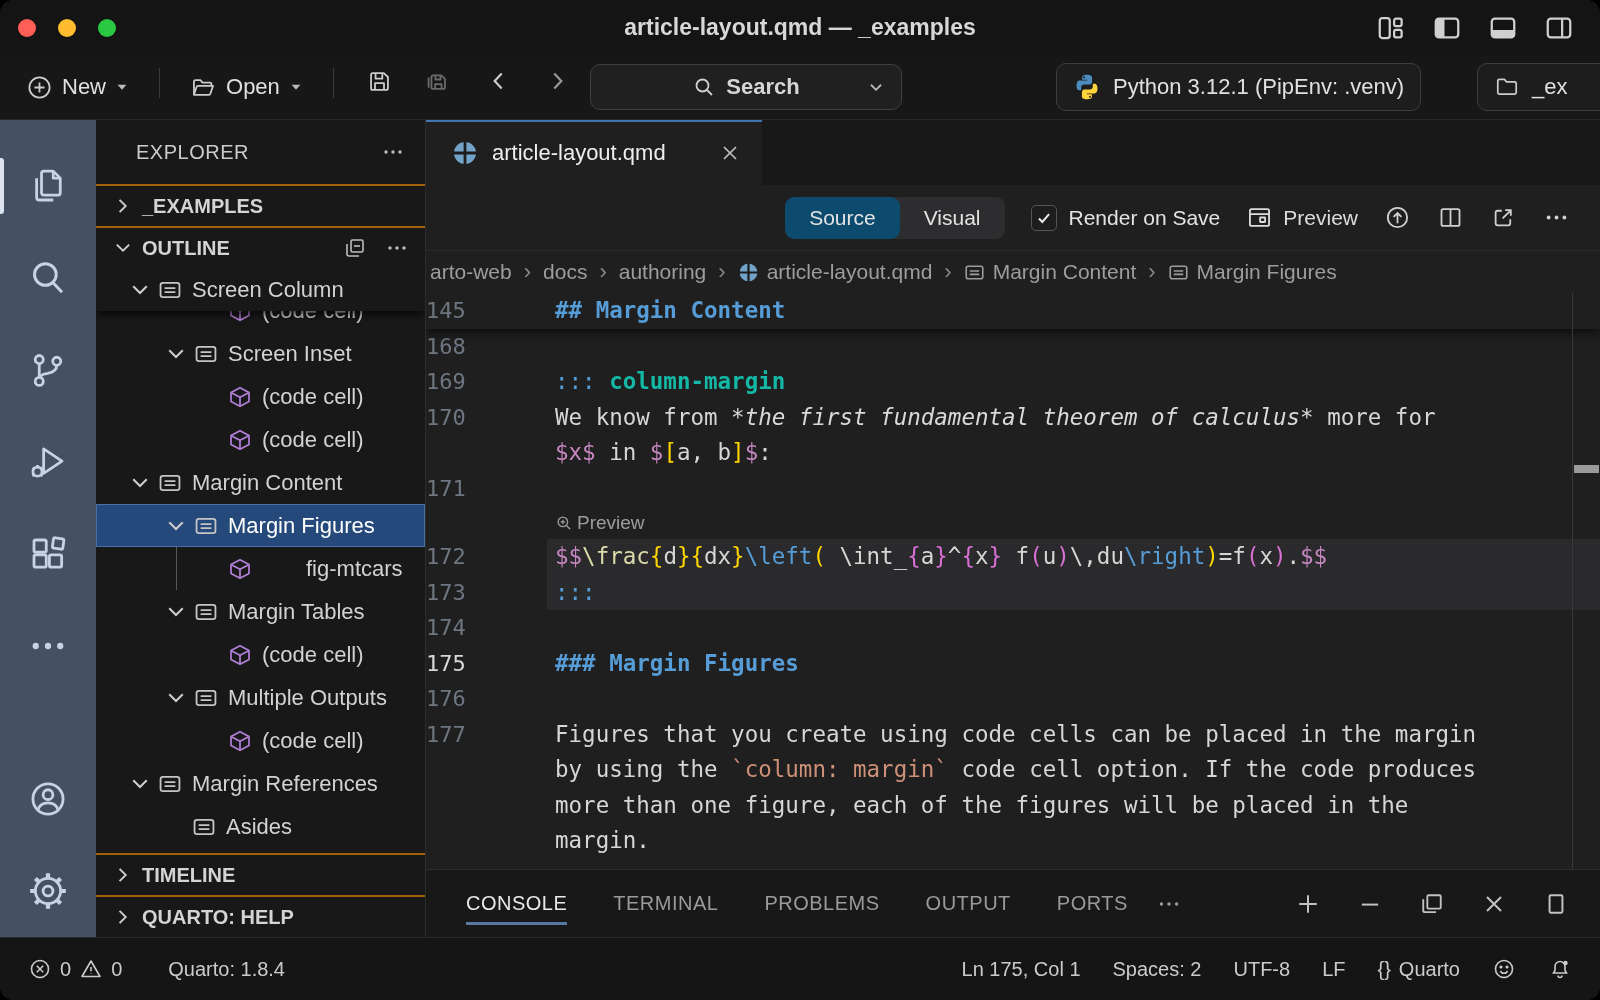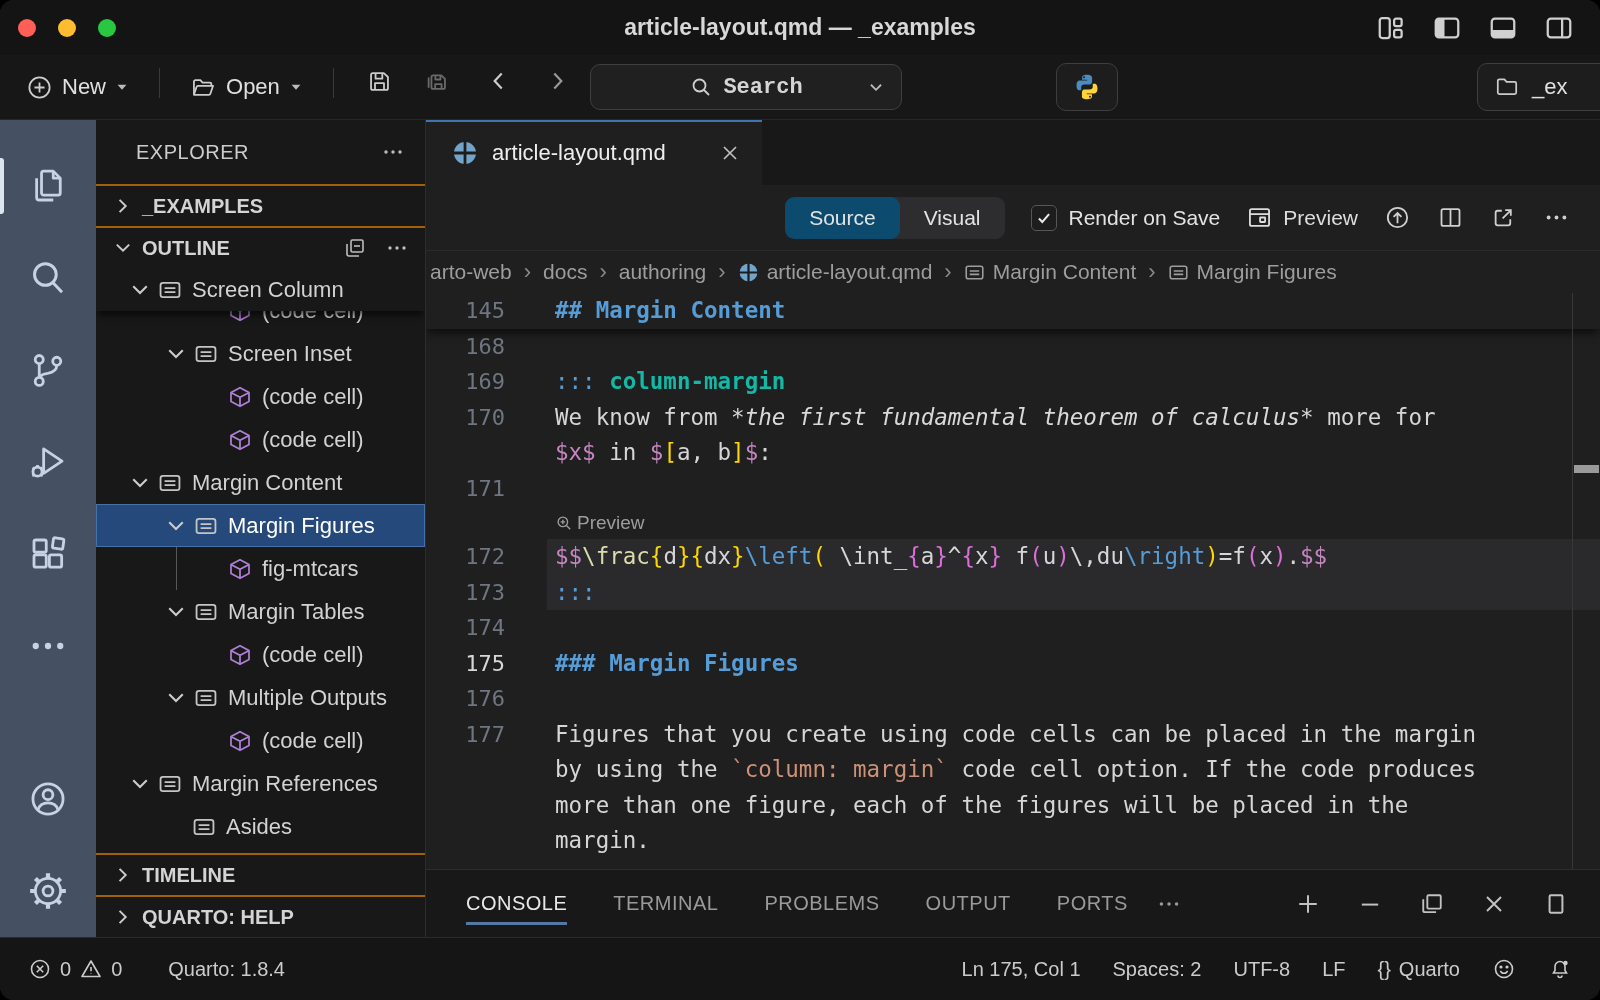--- a/index.html
+++ b/index.html
@@ -19,21 +19,21 @@
   
   .toolbar{height:65px;background:#171717;border-bottom:1px solid #262626;display:flex;align-items:center;padding:0 18px;flex:none;position:relative;}
   .tb-group{display:flex;align-items:flex-start;gap:10px;}
   .tb-btn{display:flex;align-items:center;gap:9px;color:#e0e0e0;font-size:22px;padding:6px 8px;border-radius:6px;}
   .tb-sep{width:1px;height:30px;background:#3a3a3a;margin:0 12px;}
   .tb-ico{width:27px;height:27px;color:#cccccc;}
   .dim{color:#6a6a6a;}
   .caret{width:14px;height:14px;color:#bbbbbb;}
   .nav-arrow{width:26px;height:26px;}
   .searchbox{position:absolute;left:590px;width:312px;height:46px;background:#202020;border:1px solid #3f3f3f;border-radius:10px;
-    display:flex;align-items:center;justify-content:center;gap:10px;font-size:22px;color:#d5d5d5;font-family:Liberation Mono, monospace;}
+    display:flex;align-items:center;justify-content:center;gap:10px;font-size:22px;color:#d5d5d5;}
   .searchbox .chev{position:absolute;right:16px;}
   .interp{position:absolute;left:1056px;height:48px;border:1px solid #3e3e3e;background:#1d1d1d;border-radius:10px;
     display:flex;align-items:center;gap:12px;padding:0 16px;font-size:22px;color:#e0e0e0;}
   .wsbtn{position:absolute;left:1477px;height:48px;width:160px;border:1px solid #3e3e3e;background:#1d1d1d;border-radius:10px;
     display:flex;align-items:center;gap:12px;padding:0 16px;font-size:22px;color:#e0e0e0;overflow:hidden;}
 
   
   .main{flex:1;display:flex;min-height:0;}
   .activitybar{width:96px;background:#455063;flex:none;display:flex;flex-direction:column;align-items:center;padding-top:20px;}
   .act-item{width:96px;height:92px;display:flex;align-items:center;justify-content:center;position:relative;color:#c7d2e2;}
@@ -81,21 +81,21 @@
 
   .breadcrumbs{height:43px;border-top:1px solid #2a2a2a;display:flex;align-items:center;gap:10px;padding-left:4px;font-size:21px;color:#9d9d9d;flex:none;white-space:nowrap;overflow:hidden;}
   .bc-item{display:flex;align-items:center;gap:8px;}
   .bc-item svg{width:21px;height:21px;}
   .bc-sep{color:#8a8a8a;font-size:22px;padding:0 2px;}
 
   
   .codearea{flex:1;position:relative;overflow:hidden;background:#1f1f1f;font-family:"DejaVu Sans Mono",monospace;}
   .code-row{height:35.5px;display:flex;align-items:center;position:relative;font-size:22.5px;line-height:35.5px;}
   .code-row.lens{height:33px;}
-  .gutter{width:79px;text-align:right;color:#6e7681;flex:none;font-size:22px;position:relative;z-index:1;}
+  .gutter{width:79px;text-align:left;color:#6e7681;flex:none;font-size:22px;position:relative;z-index:1;}
   .gutter.cur{color:#d7d7d7;}
   .code-content{padding-left:50px;white-space:pre;position:relative;z-index:1;}
   .band-bg{position:absolute;left:121px;right:0;top:0;bottom:0;background:#2a2a2d;}
   .sticky-line{position:relative;z-index:3;background:#1f1f1f;box-shadow:0 6px 8px -2px rgba(0,0,0,.6);}
   .seg-txt{color:#d6d6d6;} .seg-head{color:#569cd6;font-weight:bold;} .seg-kw{color:#569cd6;}
   .seg-kwb{color:#14b8a6;font-weight:bold;} .seg-d{color:#c586c0;} .seg-b1{color:#ffd700;}
   .seg-b2{color:#da70d6;} .seg-fn{color:#dcdcaa;} .seg-it{color:#d9d9d9;font-style:italic;} .seg-code{color:#ce9178;}
   .codelens{display:flex;align-items:center;gap:4px;margin-left:129px;color:#9d9d9d;font-size:19px;font-family:"Liberation Sans",sans-serif;}
   .codelens svg{width:18px;height:18px;}
   .scrollstrip{position:absolute;top:0;right:0;bottom:0;width:28px;border-left:1px solid #383838;z-index:4;}
@@ -230,20 +230,21 @@
           </svg>
         </span>
     </div>
     <div class="interp">
       <span style="width:28px;height:28px">
           <svg viewBox="0 0 16 16">
             <path d="M7.9 1C5 1 5.2 2.4 5.2 2.4v1.5h2.9v.4H3.9S2 4.1 2 7.1s1.7 2.8 1.7 2.8h1V8.3s-.1-1.7 1.7-1.7h2.9s1.6 0 1.6-1.6V2.6S11.1 1 7.9 1ZM6.3 1.9a.55.55 0 1 1 0 1.1.55.55 0 0 1 0-1.1Z" fill="#4b8bbe"></path>
             <path d="M8.1 15c2.9 0 2.7-1.4 2.7-1.4v-1.5H7.9v-.4h4.2S14 11.9 14 8.9s-1.7-2.8-1.7-2.8h-1v1.6s.1 1.7-1.7 1.7H6.7s-1.6 0-1.6 1.6v2.4S4.9 15 8.1 15Zm1.6-.9a.55.55 0 1 1 0-1.1.55.55 0 0 1 0 1.1Z" fill="#ffd43b"></path>
           </svg>
         </span>
+      <span>Python 3.12.1 (PipEnv: .venv)</span>
     </div>
     <div class="wsbtn">
       <span style="width:26px;height:26px;color:#cccccc;flex:none">
           <svg viewBox="0 0 24 24" fill="none" stroke="currentColor" stroke-width="1.6" stroke-linejoin="round">
             <path d="M3.5 6.5A1.5 1.5 0 0 1 5 5h4.6l2 2.2H19A1.5 1.5 0 0 1 20.5 8.7V17A1.5 1.5 0 0 1 19 18.5H5A1.5 1.5 0 0 1 3.5 17Z"></path>
           </svg>
         </span>
       <span>_ex</span>
     </div>
   </div>
@@ -435,21 +436,21 @@
               </svg>
             </span>
             <span class="t-ico">
               <svg viewBox="0 0 16 16">
                 <rect x="1.7" y="3.2" width="12.6" height="9.6" rx="1.6" fill="none" stroke="currentColor" stroke-width="1.2"></rect>
                 <path d="M4.4 6.8h7.2M4.4 9.4h7.2" stroke="currentColor" stroke-width="1.2"></path>
               </svg>
             </span>
             <span>Margin Figures</span>
           </div>
-          <div class="tree-row" style="padding-left: 132px;">
+          <div class="tree-row" style="padding-left: 132px; gap: 44px;">
             <div class="tguide"></div>
             <span class="t-ico">
               <svg viewBox="0 0 16 16">
                 <path d="M8 1.8 14 5v6L8 14.2 2 11V5Z" fill="none" stroke="#b180d7" stroke-width="1.15" stroke-linejoin="round"></path>
                 <path d="M2.2 5.2 8 8.2l5.8-3M8 8.2V14" fill="none" stroke="#b180d7" stroke-width="1.15"></path>
               </svg>
             </span>
             <span>fig-mtcars</span>
           </div>
           <div class="tree-row" style="padding-left: 68px;">

